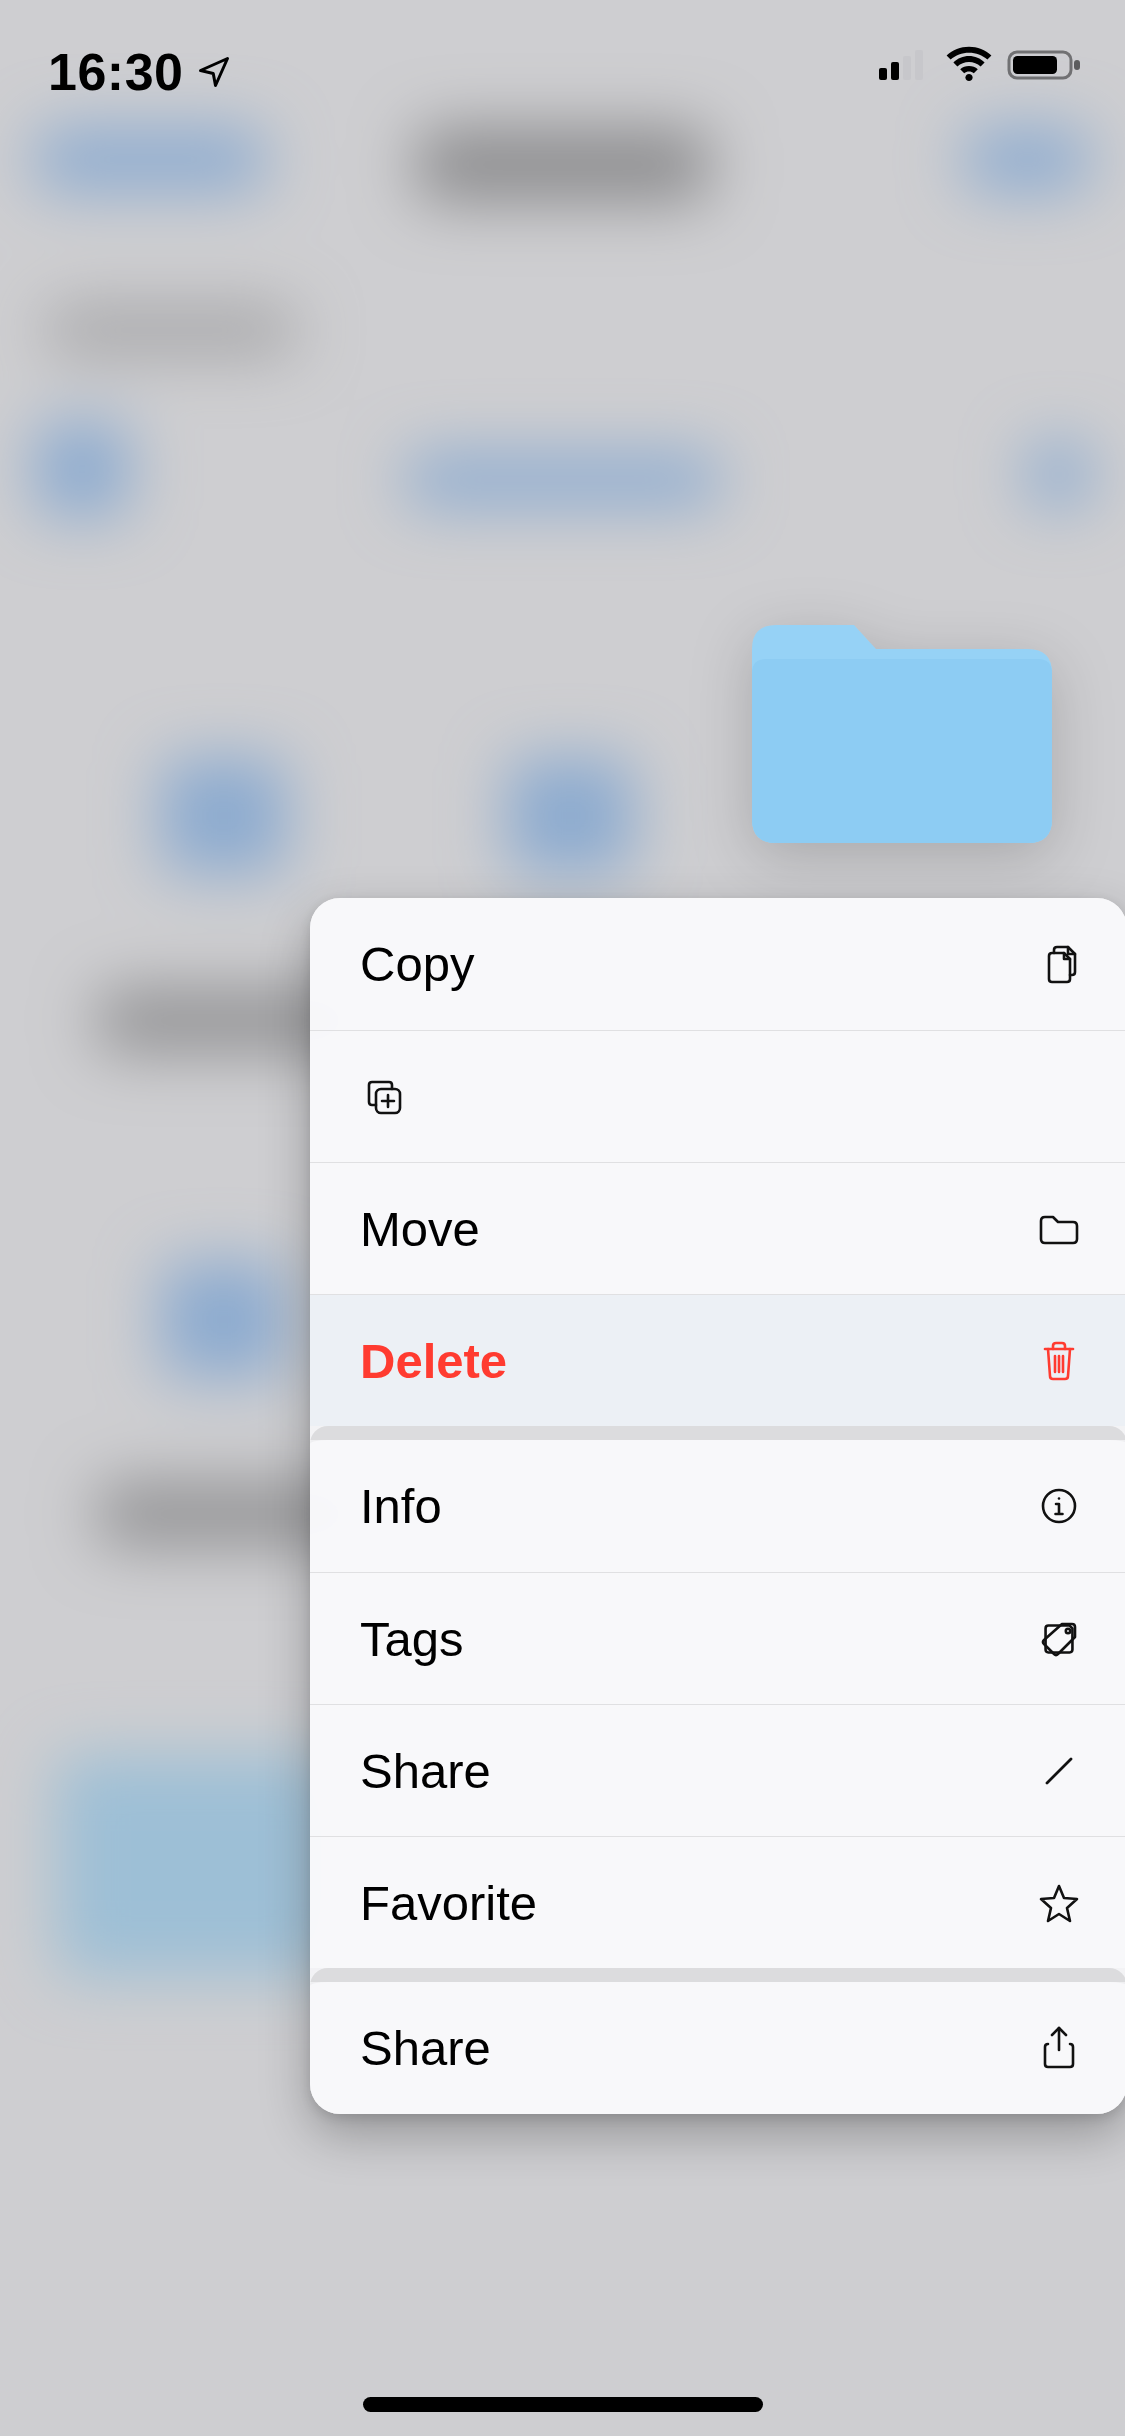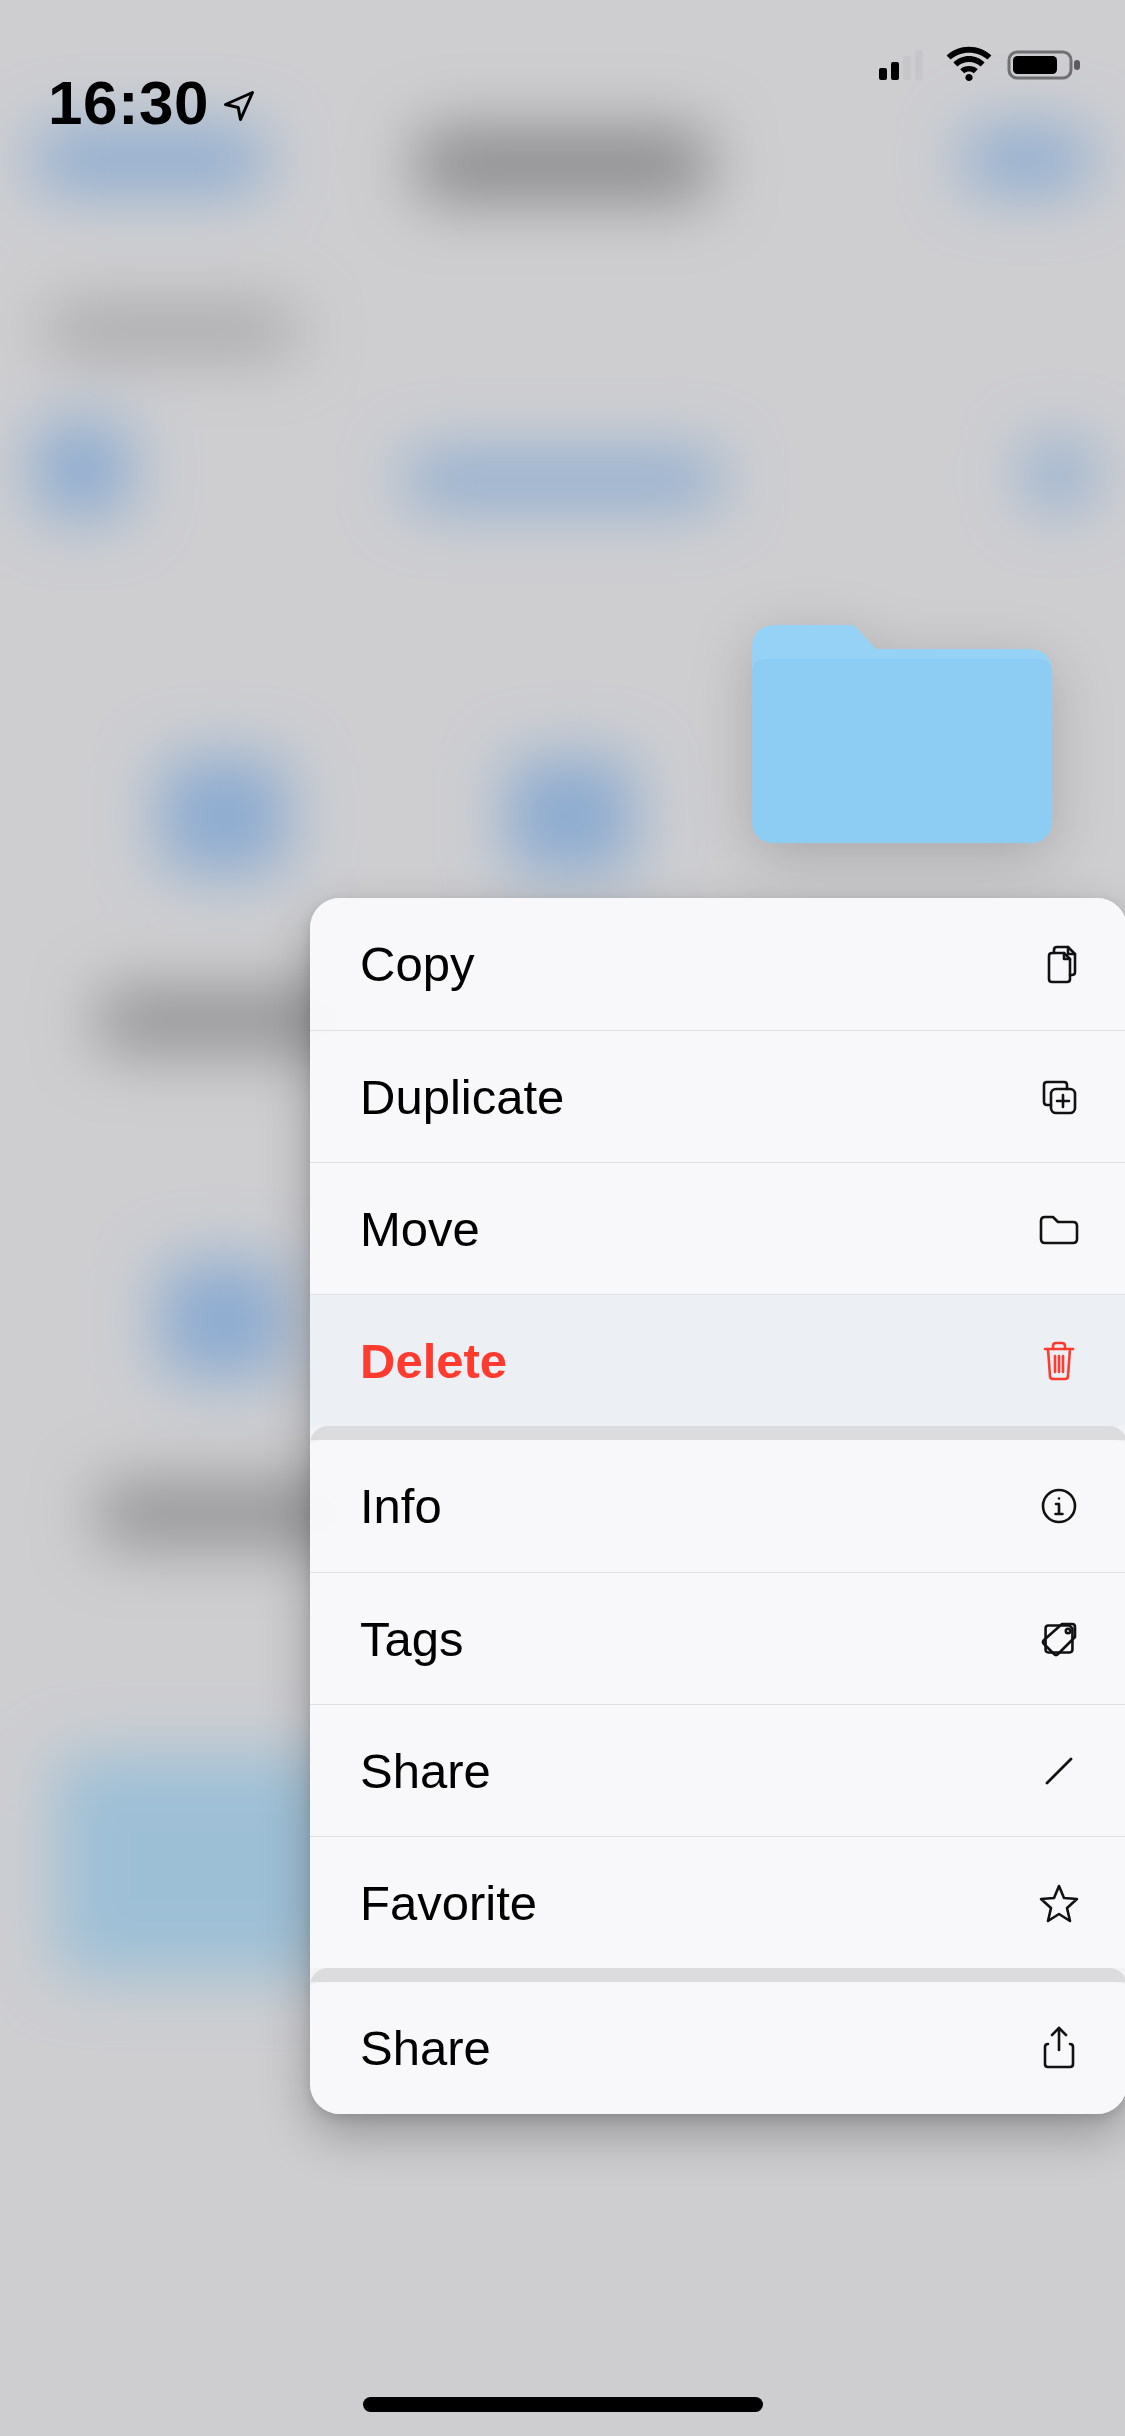--- a/index.html
+++ b/index.html
@@ -39,21 +39,21 @@
     background: rgba(200,200,203,0.62);
   }
 
   
   .status-bar {
     position: absolute; top: 0; left: 0; right: 0; height: 130px;
     display: flex; align-items: flex-start; padding-top: 40px;
     color: #000;
     z-index: 50;
   }
-  .status-left { position: absolute; left: 48px; top: 42px; display:flex; align-items:center; font-size: 62px; font-weight: 600; letter-spacing: 0.5px; margin-top: 25px;}
+  .status-left { position: absolute; left: 48px; top: 42px; display:flex; align-items:center; font-size: 52px; font-weight: 600; letter-spacing: 0.5px;}
   .status-left svg { margin-left: 12px; }
   .status-right { position: absolute; right: 40px; top: 46px; display:flex; align-items:center; gap: 14px; }
   .status-right svg { display: block; }
 
   
   .folder-preview {
     position: absolute;
     left: 746px; top: 605px;
     width: 312px; height: 246px;
     z-index: 60;
@@ -173,21 +173,20 @@
       <span class="icon">
         <svg width="44" height="44" viewBox="0 0 44 44" fill="none" stroke="#111" stroke-width="2.6" stroke-linejoin="round" stroke-linecap="round">
           <path d="M12 14 V37 Q12 40 15 40 H30 Q33 40 33 37 V17 L27 11 H15 Q12 11 12 14 Z"></path>
           <path d="M27 11 V17 H33"></path>
           <path d="M17 11 V8 Q17 5 20 5 H31 L38 12 V30 Q38 33 35 33 H33"></path>
           <path d="M31 5 V12 H38"></path>
         </svg>
       </span>
     </div>
     <div class="menu-item">
-      <span>Duplicate</span>
       <span class="icon">
         <svg width="44" height="44" viewBox="0 0 44 44" fill="none" stroke="#111" stroke-width="2.6" stroke-linejoin="round" stroke-linecap="round">
           <rect x="14" y="14" width="24" height="24" rx="5"></rect>
           <path d="M14 30 H10 Q7 30 7 27 V10 Q7 7 10 7 H27 Q30 7 30 10 V14"></path>
           <path d="M26 20 V32 M20 26 H32"></path>
         </svg>
       </span>
     </div>
     <div class="menu-item">
       <span>Move</span>

